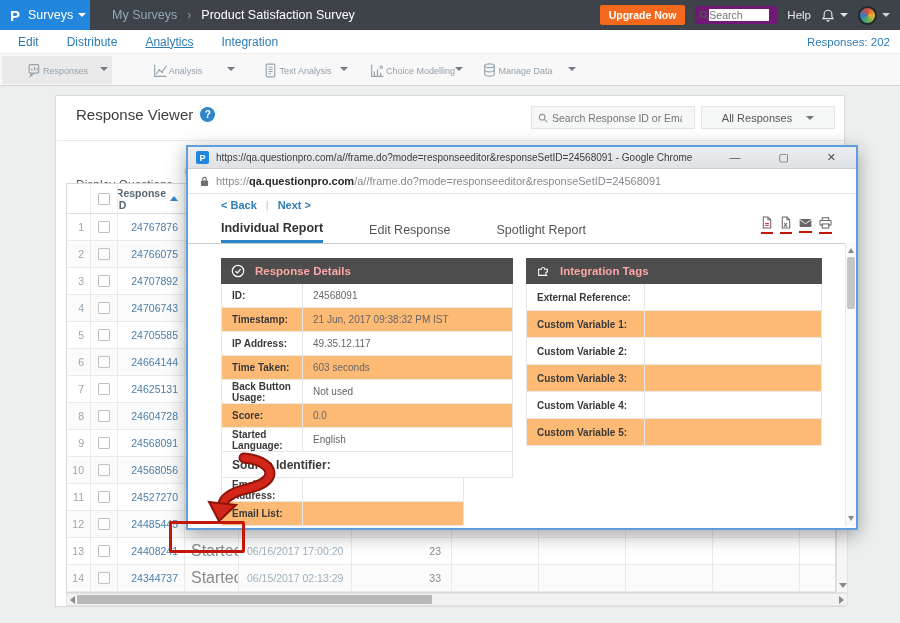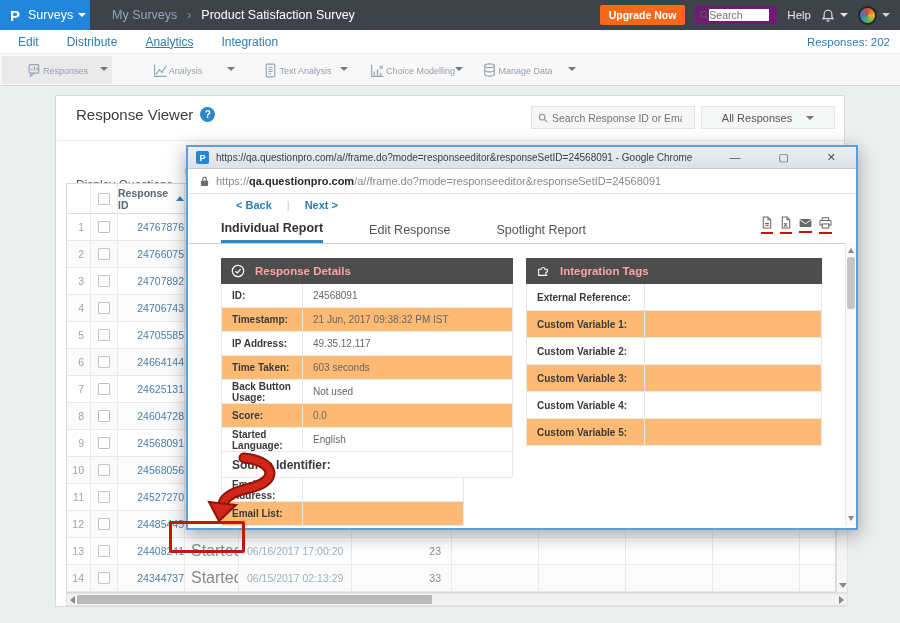--- a/index.html
+++ b/index.html
@@ -52,21 +52,21 @@
   .toggle-knob { position:absolute; left:-2px; top:-2px; width:16px; height:16px; border-radius:50%; background:#fdfdfd; border:1px solid #c9c9c9; box-shadow:0 1px 2px rgba(0,0,0,.15); }
 
   
   .rtable { position:absolute; left:10px; top:87px; width:770px; height:410px; border:1px solid #d9d9d9; overflow:hidden; background:#fff; }
   .tr { display:flex; height:27px; border-bottom:1px solid #eaeaea; background:#fff; }
   .tr.alt { background:#fbfbfb; }
   .tr.thead { height:30px; border-bottom:1px solid #dcdcdc; background:#fff; }
   .td { border-right:1px solid #eaeaea; display:flex; align-items:center; overflow:hidden; flex:none; }
   .c-num  { width:24px; justify-content:flex-end; padding-right:6px; color:#9aa6ae; font-size:10.5px; }
   .c-cb   { width:27px; justify-content:center; }
-  .c-id   { width:67px; justify-content:flex-end; font-size:10.5px; color:#4b7ea8; }
+  .c-id   { width:67px; justify-content:flex-end; padding-right:6px; font-size:10.5px; color:#4b7ea8; }
   .c-st   { width:54px; padding-left:6px; font-size:16px; color:#8a8a8a; }
   .c-ts   { width:113px; padding-left:8px; font-size:10.5px; color:#9fb0bd; }
   .c-val  { width:100px; justify-content:flex-end; padding-right:10px; font-size:10.5px; color:#8a8a8a; }
   .c-fill { width:87px; }
   .cbx { width:12px; height:12px; border:1px solid #c0c0c0; background:#fff; border-radius:1px; cursor:pointer; }
   .hdr-id { font-size:10.5px; font-weight:bold; color:#5b6770; display:flex; align-items:center; gap:4px; cursor:pointer; }
   .sort-asc { width:0; height:0; border-left:4px solid transparent; border-right:4px solid transparent; border-bottom:5px solid #2e86c8; display:inline-block; }
   .id-link { cursor:pointer; }
 
   
@@ -87,21 +87,21 @@
   .popup { position:absolute; left:186px; top:145px; width:672px; height:385px; background:#fff; border:2px solid #5f9edb; box-shadow:0 5px 18px rgba(0,0,0,.35); z-index:30; }
   .ptitlebar { height:22px; background:linear-gradient(#ecedf0,#dfe2e6); display:flex; align-items:center; padding:0 8px; border-bottom:1px solid #c9ccd1; }
   .favicon { width:13px; height:13px; background:#2287dc; color:#fff; border-radius:2px; font-size:9px; font-weight:bold; display:flex; align-items:center; justify-content:center; flex:none; }
   .ptitle { font-size:10px; color:#3d4043; margin-left:7px; white-space:nowrap; overflow:hidden; }
   .win-controls { margin-left:auto; display:flex; align-items:center; gap:38px; padding-right:12px; color:#4a4d52; }
   .win-btn { font-size:11px; cursor:pointer; line-height:1; }
   .paddress { height:25px; background:#fff; border-bottom:1px solid #e2e2e2; display:flex; align-items:center; padding:0 12px; }
   .url-text { font-size:11px; margin-left:7px; color:#85898e; white-space:nowrap; overflow:hidden; }
   .url-domain { color:#27292c; font-weight:bold; }
   .pcontent { position:relative; height:332px; background:#fff; overflow:hidden; }
-  .backnext { position:absolute; left:48px; top:5px; font-size:11px; color:#2e7cb4; font-weight:bold; display:flex; gap:15px; align-items:center; }
+  .backnext { position:absolute; left:33px; top:5px; font-size:11px; color:#2e7cb4; font-weight:bold; display:flex; gap:9px; align-items:center; }
   .bn-link { cursor:pointer; }
   .bn-sep { color:#c5c5c5; font-weight:normal; }
   .ptabs { position:absolute; left:33px; top:22px; height:27px; display:flex; gap:46px; align-items:center; }
   .ptab { font-size:12.5px; color:#555; cursor:pointer; height:27px; display:flex; align-items:center; }
   .ptab.active { color:#333; font-weight:bold; border-bottom:3px solid #2e86c8; }
   .ptabs-divider { position:absolute; left:0; top:49px; width:668px; height:1px; background:#cfcfcf; }
   .export-icons { position:absolute; right:24px; top:22px; display:flex; gap:7px; align-items:center; }
   .exp-ic { padding-bottom:3px; border-bottom:2px solid #c3170a; cursor:pointer; display:flex; }
 
   .panel { position:absolute; top:64px; background:#fff; }

